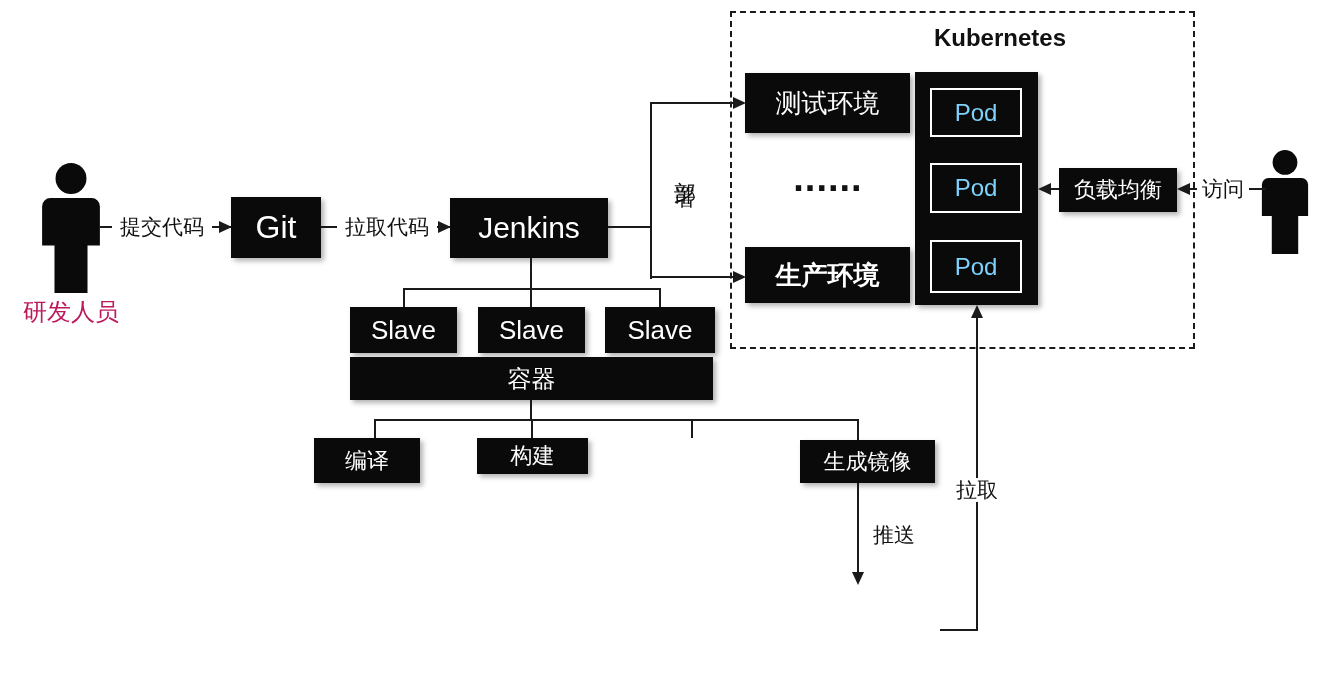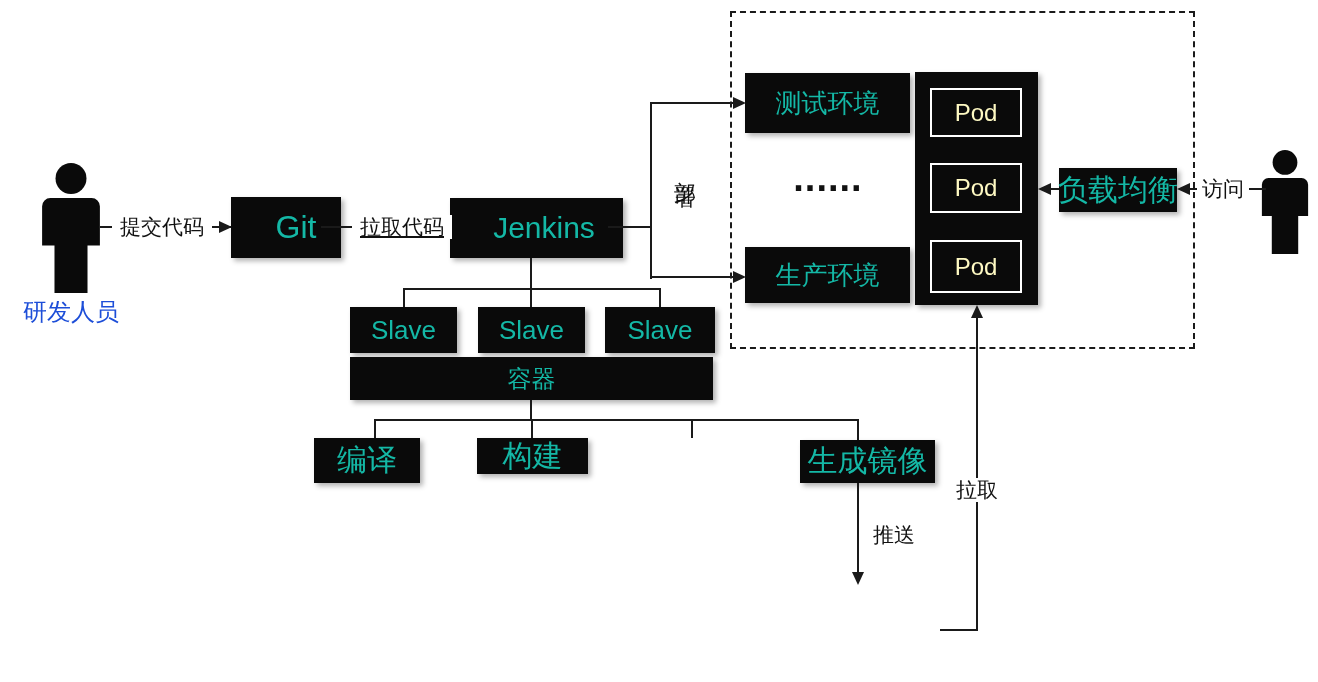--- a/index.html
+++ b/index.html
@@ -2,27 +2,27 @@
 <html><head>
 <meta charset="utf-8">
 <style>
   html,body { margin:0; padding:0; background:#fff; }
   #stage {
     position:relative; width:1318px; height:682px; background:#fff;
     font-family:"Liberation Sans","DejaVu Sans",sans-serif; overflow:hidden;
     color:#111;
   }
   .box {
-    position:absolute; background:#0a0a0a; color:#14b8a6;
+    position:absolute; background:#0a0a0a; color:#ffffff;
     display:flex; align-items:center; justify-content:center;
     box-shadow:3px 3px 5px rgba(0,0,0,0.30);
     white-space:nowrap;
   }
-  .f32 { font-size:32px; } .f30 { font-size:30px;padding-left:15px; } .f26 { font-size:26px; }
-  .f24 { font-size:24px; } .f22 { font-size:30px; } .f34 { font-size:34px; }
+  .f32 { font-size:32px; } .f30 { font-size:30px; } .f26 { font-size:26px; }
+  .f24 { font-size:24px; } .f22 { font-size:22px; } .f34 { font-size:34px; }
   .hline { position:absolute; height:2px; background:#1a1a1a; }
   .vline { position:absolute; width:2px;  background:#1a1a1a; }
   .arr { position:absolute; width:0; height:0; }
   .arr.r { border-top:6px solid transparent; border-bottom:6px solid transparent; border-left:13px solid #1a1a1a; }
   .arr.l { border-top:6px solid transparent; border-bottom:6px solid transparent; border-right:13px solid #1a1a1a; }
   .arr.d { border-left:6px solid transparent; border-right:6px solid transparent; border-top:13px solid #1a1a1a; }
   .arr.u { border-left:6px solid transparent; border-right:6px solid transparent; border-bottom:13px solid #1a1a1a; }
   .lbl {
     position:absolute; font-size:21px; color:#111; background:#fff;
     text-align:center; line-height:1.15; white-space:nowrap; z-index:5;
@@ -32,68 +32,69 @@
     position:absolute; left:730px; top:11px; width:461px; height:334px;
     border:2px dashed #1a1a1a; background:transparent;
   }
   #k8s-title {
     position:absolute; left:898px; top:24px; width:204px; text-align:center;
     font-size:24px; font-weight:bold; color:#111;
   }
   #pod-stack { position:absolute; left:915px; top:72px; width:123px; height:233px;
     background:#0a0a0a; box-shadow:3px 3px 5px rgba(0,0,0,0.30); }
   .pod {
-    position:absolute; left:15px; width:88px; background:#0a0a0a; color:#fef9c3;
+    position:absolute; left:15px; width:88px; background:#0a0a0a; color:#7dd3fc;
     border:2px solid #fff; display:flex; align-items:center; justify-content:center;
     font-size:24px;
   }
   #ellipsis {
     position:absolute; left:790px; top:156px; width:76px; height:44px;
     font-size:38px; font-weight:bold; color:#111; text-align:center; line-height:44px;
     letter-spacing:1px;
   }
   .person { position:absolute; }
   .person svg { display:block; }
   #dev-label {
     position:absolute; left:8px; top:296px; width:126px; text-align:center;
-    font-size:24px; color:#1d4ed8;
+    font-size:24px; color:#be185d;
   }
 </style>
 </head>
 <body>
 
 <div id="stage">
 
   <div class="person" style="left:40px; top:163px;">
     <svg width="62" height="130" viewBox="0 0 60 126" xmlns="http://www.w3.org/2000/svg">
       <circle cx="30" cy="15" r="15" fill="#0a0a0a"></circle>
       <path d="M10,34 h40 a8,8 0 0 1 8,8 v38 h-12 v46 h-32 v-46 h-12 v-38 a8,8 0 0 1 8,-8 z" fill="#0a0a0a"></path>
     </svg>
   </div>
   <div id="dev-label">研发人员</div>
 
-  <div class="box f32" style="left:231px; top:197px; width:90px; height:61px;padding-left:20px;">Git</div>
+  <div class="box f32" style="left:231px; top:197px; width:90px; height:61px;">Git</div>
   <div class="box f30" style="left:450px; top:198px; width:158px; height:60px;">Jenkins</div>
 
   <div class="box f26" style="left:350px; top:307px; width:107px; height:46px;">Slave</div>
   <div class="box f26" style="left:478px; top:307px; width:107px; height:46px;">Slave</div>
   <div class="box f26" style="left:605px; top:307px; width:110px; height:46px;">Slave</div>
 
   <div class="box f24" style="left:350px; top:357px; width:363px; height:43px;">容器</div>
 
   <div class="box f22" style="left:314px; top:438px; width:106px; height:45px;">编译</div>
   <div class="box f22" style="left:477px; top:438px; width:111px; height:36px;">构建</div>
   <div class="box f22" style="left:800px; top:440px; width:135px; height:43px;">生成镜像</div>
 
 
   <div id="k8s-group"></div>
+  <div id="k8s-title">Kubernetes</div>
 
   <div class="box f26" style="left:745px; top:73px; width:165px; height:60px;">测试环境</div>
   <div id="ellipsis">......</div>
-  <div class="box f26" style="left:745px; top:247px; width:165px; height:56px;">生产环境</div>
+  <div class="box f26" style="left:745px; top:247px; width:165px; height:56px;font-weight:bold;">生产环境</div>
 
   <div id="pod-stack">
     <div class="pod" style="top:16px; height:45px;">Pod</div>
     <div class="pod" style="top:91px; height:46px;">Pod</div>
     <div class="pod" style="top:168px; height:49px;">Pod</div>
   </div>
 
   <div class="box f22" style="left:1059px; top:168px; width:118px; height:44px;">负载均衡</div>
 
   <div class="person" style="left:1260px; top:150px;">
@@ -136,19 +137,19 @@
   <div class="vline" style="left:976px; top:316px; height:315px;"></div>
   <div class="arr u" style="left:971px; top:305px;"></div>
 
   <div class="hline" style="left:1049px; top:188px; width:10px;"></div>
   <div class="arr l" style="left:1038px; top:183px;"></div>
 
   <div class="hline" style="left:1189px; top:188px; width:77px;"></div>
   <div class="arr l" style="left:1177px; top:183px;"></div>
 
   <div class="lbl" style="left:112px; top:215px; width:100px;">提交代码</div>
-  <div class="lbl" style="left:352px; top:215px; width:100px;text-decoration:underline;">拉取代码</div>
+  <div class="lbl" style="left:337px; top:215px; width:100px;">拉取代码</div>
   <div class="lbl vert" style="left:674px; top:163px; font-size:22px;">部署</div>
   <div class="lbl" style="left:830px; top:523px; width:56px;margin-left:36px;">推送</div>
   <div class="lbl" style="left:949px; top:478px; width:56px;">拉取</div>
   <div class="lbl" style="left:1197px; top:177px; width:52px;text-align:center;">访问</div>
 
 </div>
 
 </body></html>

